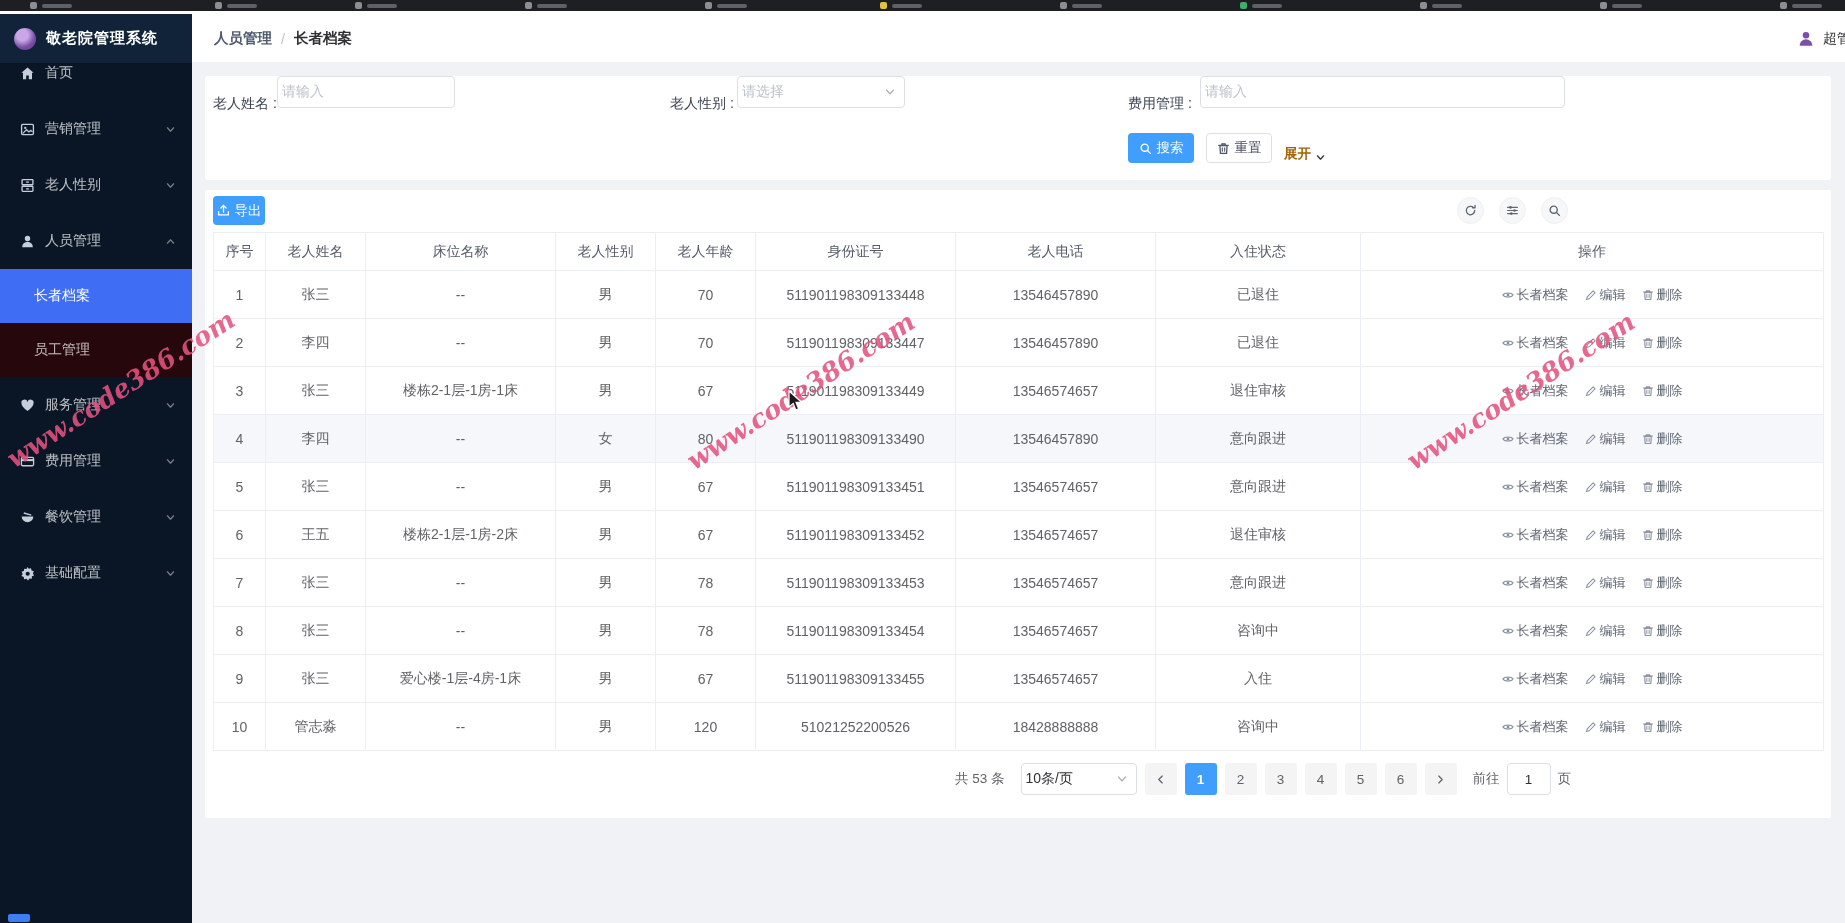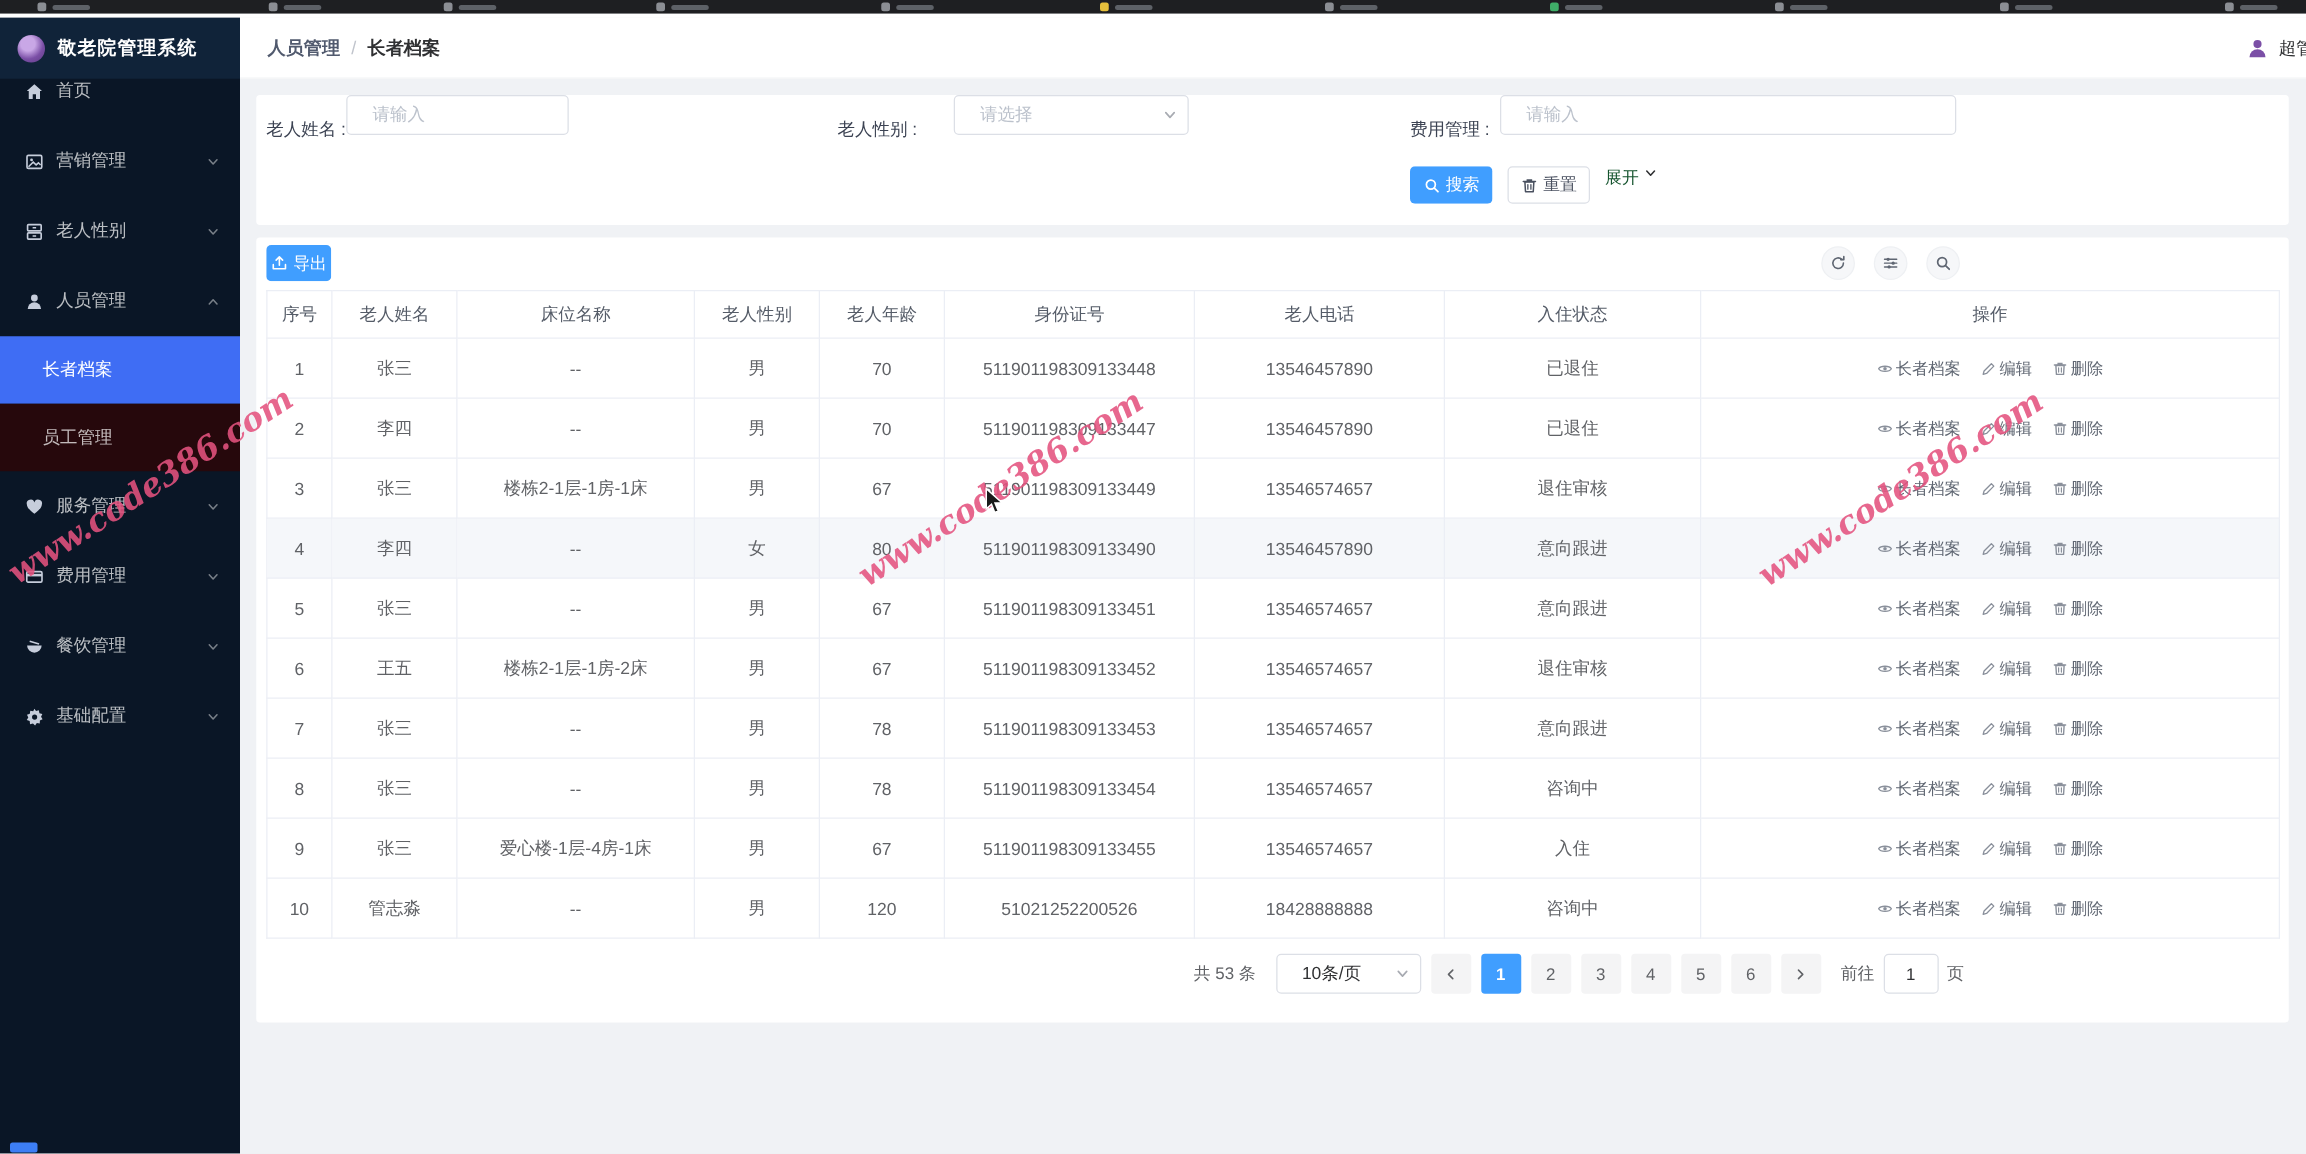--- a/index.html
+++ b/index.html
@@ -39,35 +39,35 @@
   .topbar-user .ic { width:18px; height:18px; color:#7b4fa6; }
   .topbar-user .uname { font-size:14px; color:#303133; white-space:nowrap; }
 
   
   .main { position:absolute; left:192px; top:63px; width:1653px; height:860px; background:#f0f2f5; z-index:1; }
   .card { position:absolute; background:#ffffff; border-radius:3px; }
   .search-card { left:13px; top:13px; width:1626px; height:104px; }
 
   .field { position:absolute; top:12px; height:32px; display:flex; align-items:center; }
   .field .flabel { font-size:14px; color:#3c4353; margin-right:10px; white-space:nowrap; }
-  .tbox { height:32px; border:1px solid #dcdfe6; border-radius:4px; background:#fff; display:flex; align-items:center; padding:0 20px; font-size:14px; color:#303133; position:relative; }
+  .tbox { height:32px; border:1px solid #dcdfe6; border-radius:4px; background:#fff; display:flex; align-items:center; padding:0 4px; font-size:14px; color:#303133; position:relative; }
   .tbox .ph { color:#bcc2cc; }
   .tbox .chev { position:absolute; right:8px; width:12px; height:12px; color:#a8abb2; }
 
   .btn { display:inline-flex; align-items:center; justify-content:center; gap:5px; height:30px; border-radius:4px; font-size:13.5px; cursor:pointer; border:1px solid transparent; }
   .btn .ic { width:13px; height:13px; }
   .btn-blue { background:#409eff; color:#ffffff; }
   .btn-plain { background:#ffffff; color:#4a5160; border-color:#dcdfe6; }
   .search-btn { position:absolute; left:923px; top:57px; width:66px; }
   .reset-btn { position:absolute; left:1001px; top:57px; width:66px; }
-  .expand-link { position:absolute; left:1079px; top:57px; height:30px; display:flex; align-items:flex-start; gap:4px; font-size:13.5px; color:#14532d; font-weight:400; cursor:pointer; }
+  .expand-link { position:absolute; left:1079px; top:57px; height:30px; display:flex; align-items:flex-end; gap:4px; font-size:13.5px; color:#a16207; font-weight:700; cursor:pointer; }
   .expand-link .ic { width:11px; height:11px; color:#303133; }
 
   .f1l { left:8px; }   .f1b { position:absolute; left:72px; width:178px; }
-  .f2l { left:465px; } .f2b { position:absolute; left:558px; width:188px; }
+  .f2l { left:465px; } .f2b { position:absolute; left:532px; width:168px; }
   .f3l { left:923px; } .f3b { position:absolute; left:995px; width:365px; }
 
   
   .table-card { left:13px; top:127px; width:1626px; height:628px; }
   .export-btn { position:absolute; left:8px; top:6px; width:52px; height:29px; }
   .tool-ic { position:absolute; top:7px; width:27px; height:27px; border-radius:50%; background:#f6f7f9; border:1px solid #eef0f3; display:flex; align-items:center; justify-content:center; color:#5f6672; cursor:pointer; }
   .tool-ic .ic { width:13px; height:13px; }
   .t1 { left:1252px; } .t2 { left:1294px; } .t3 { left:1336px; }
 
   table.grid { position:absolute; left:8px; top:42px; width:1610px; border-collapse:collapse; table-layout:fixed; font-size:14px; color:#606266; }

